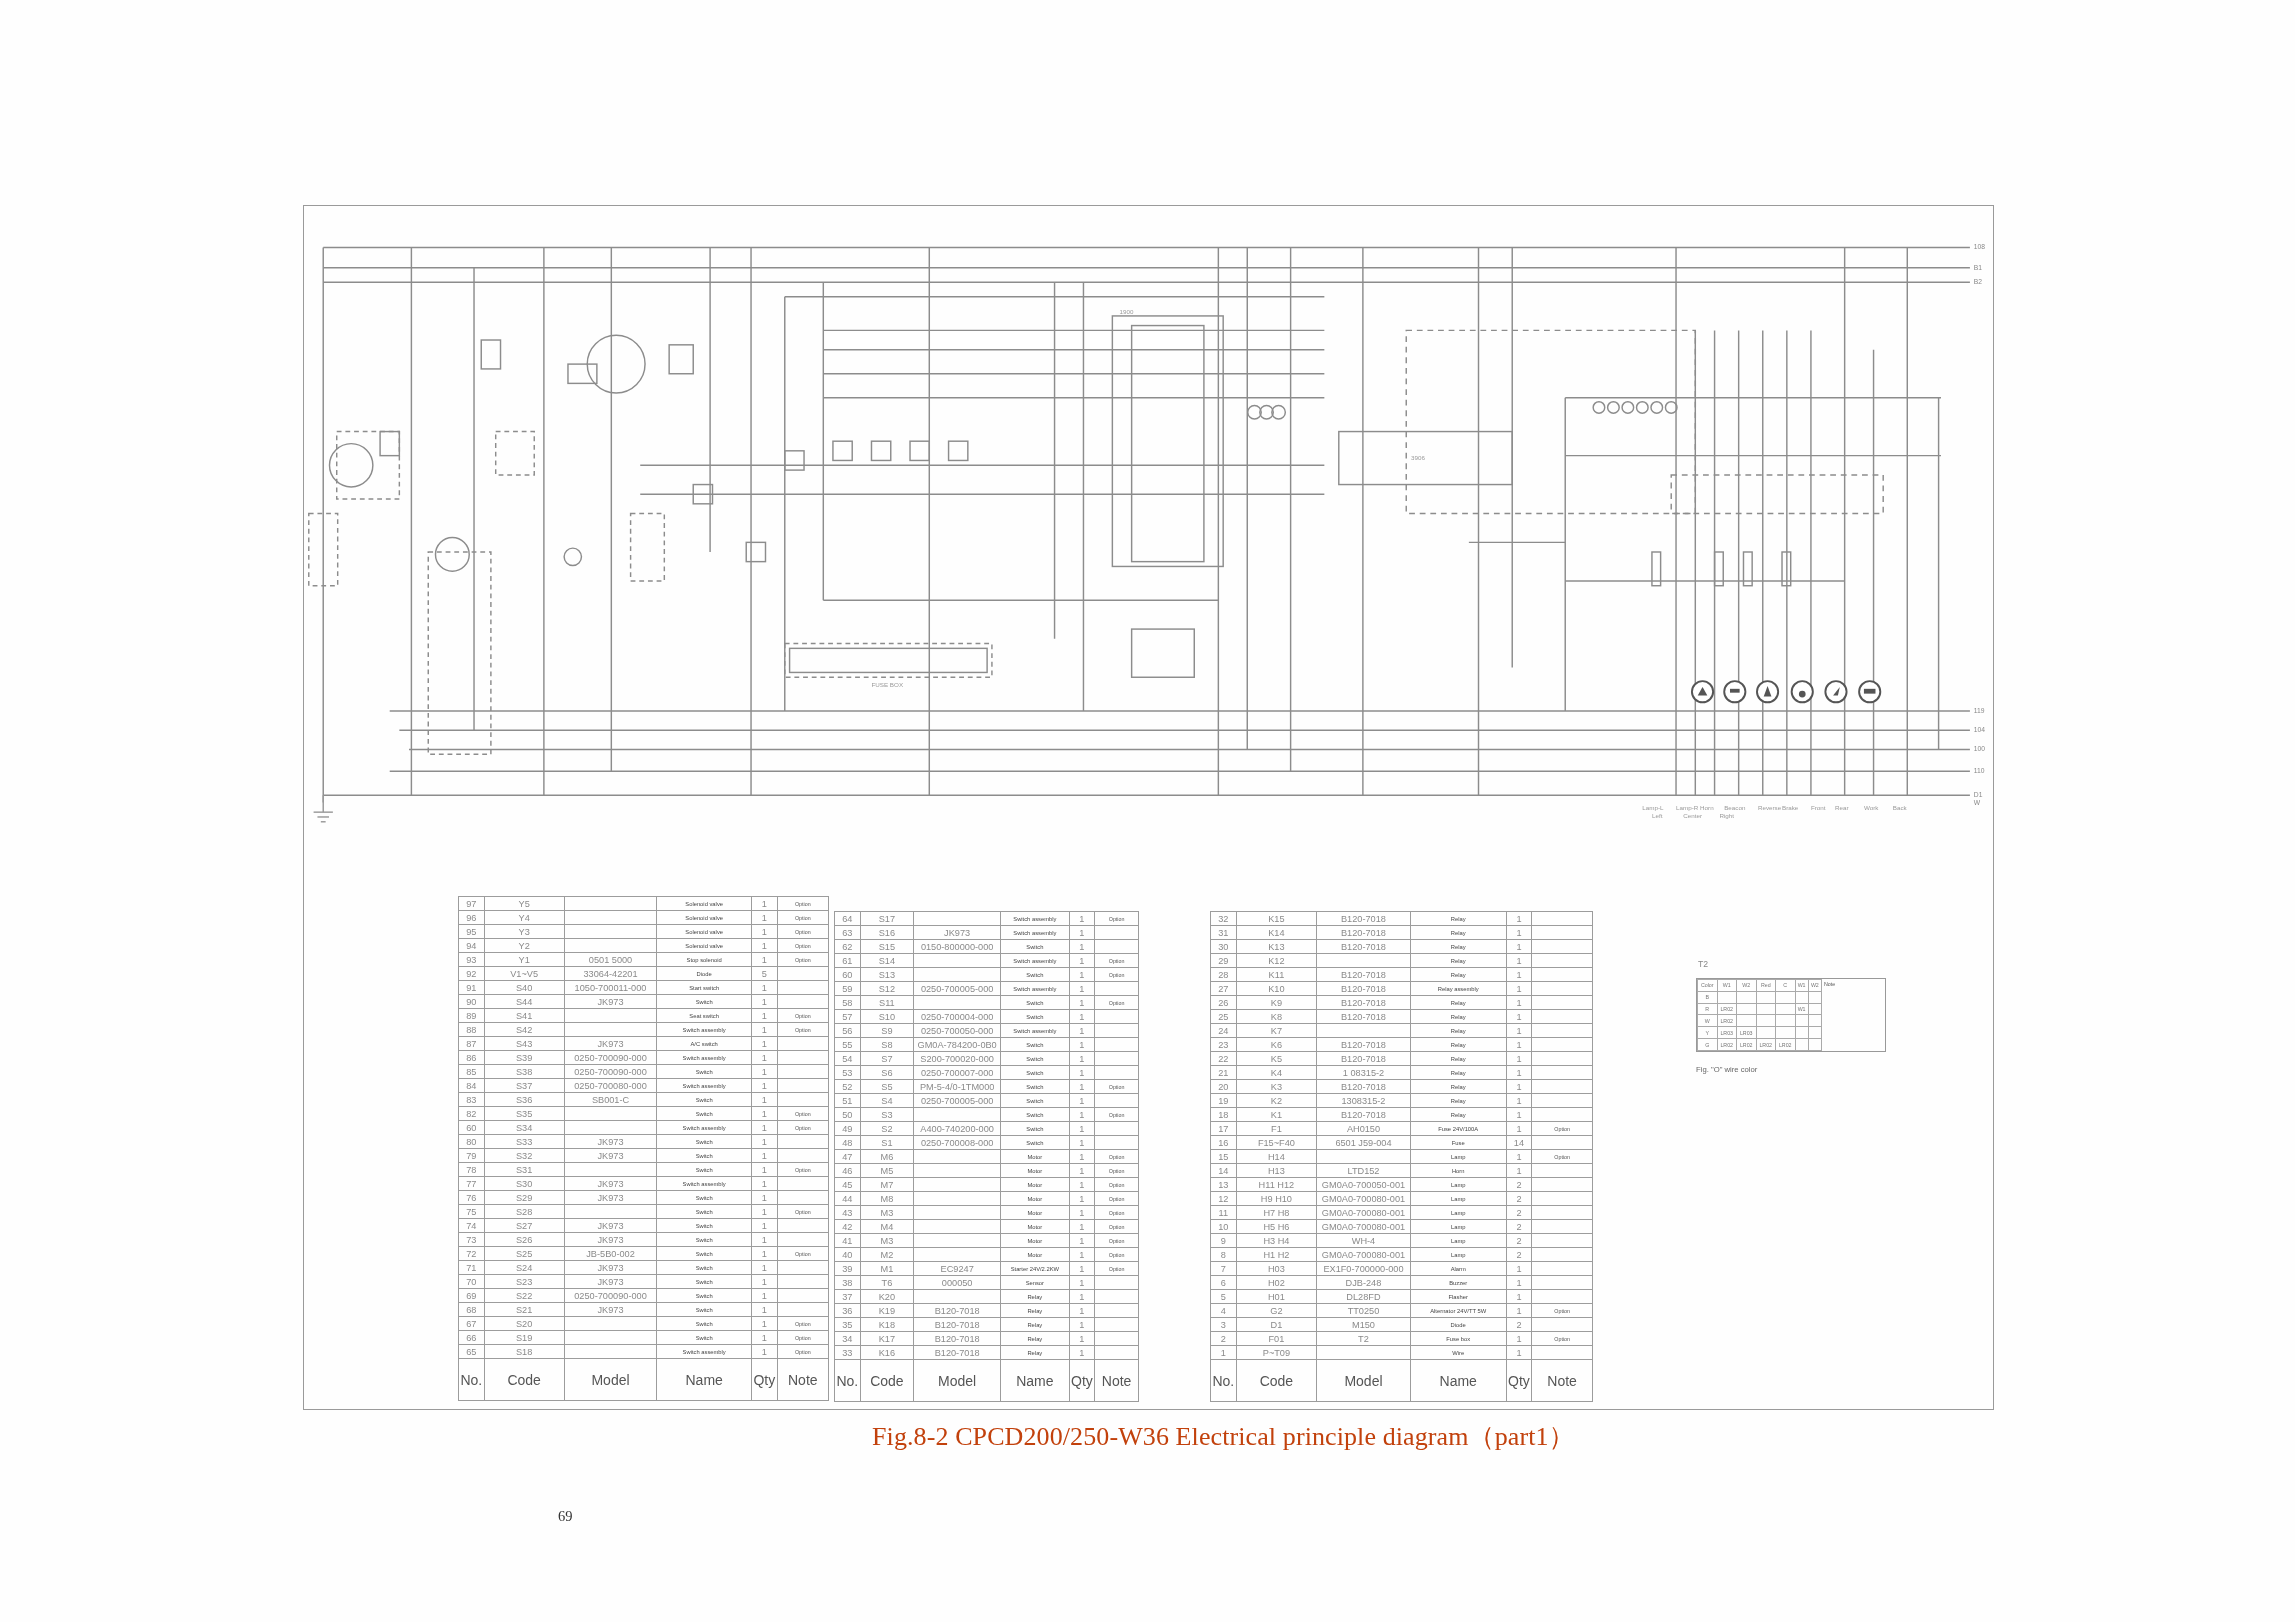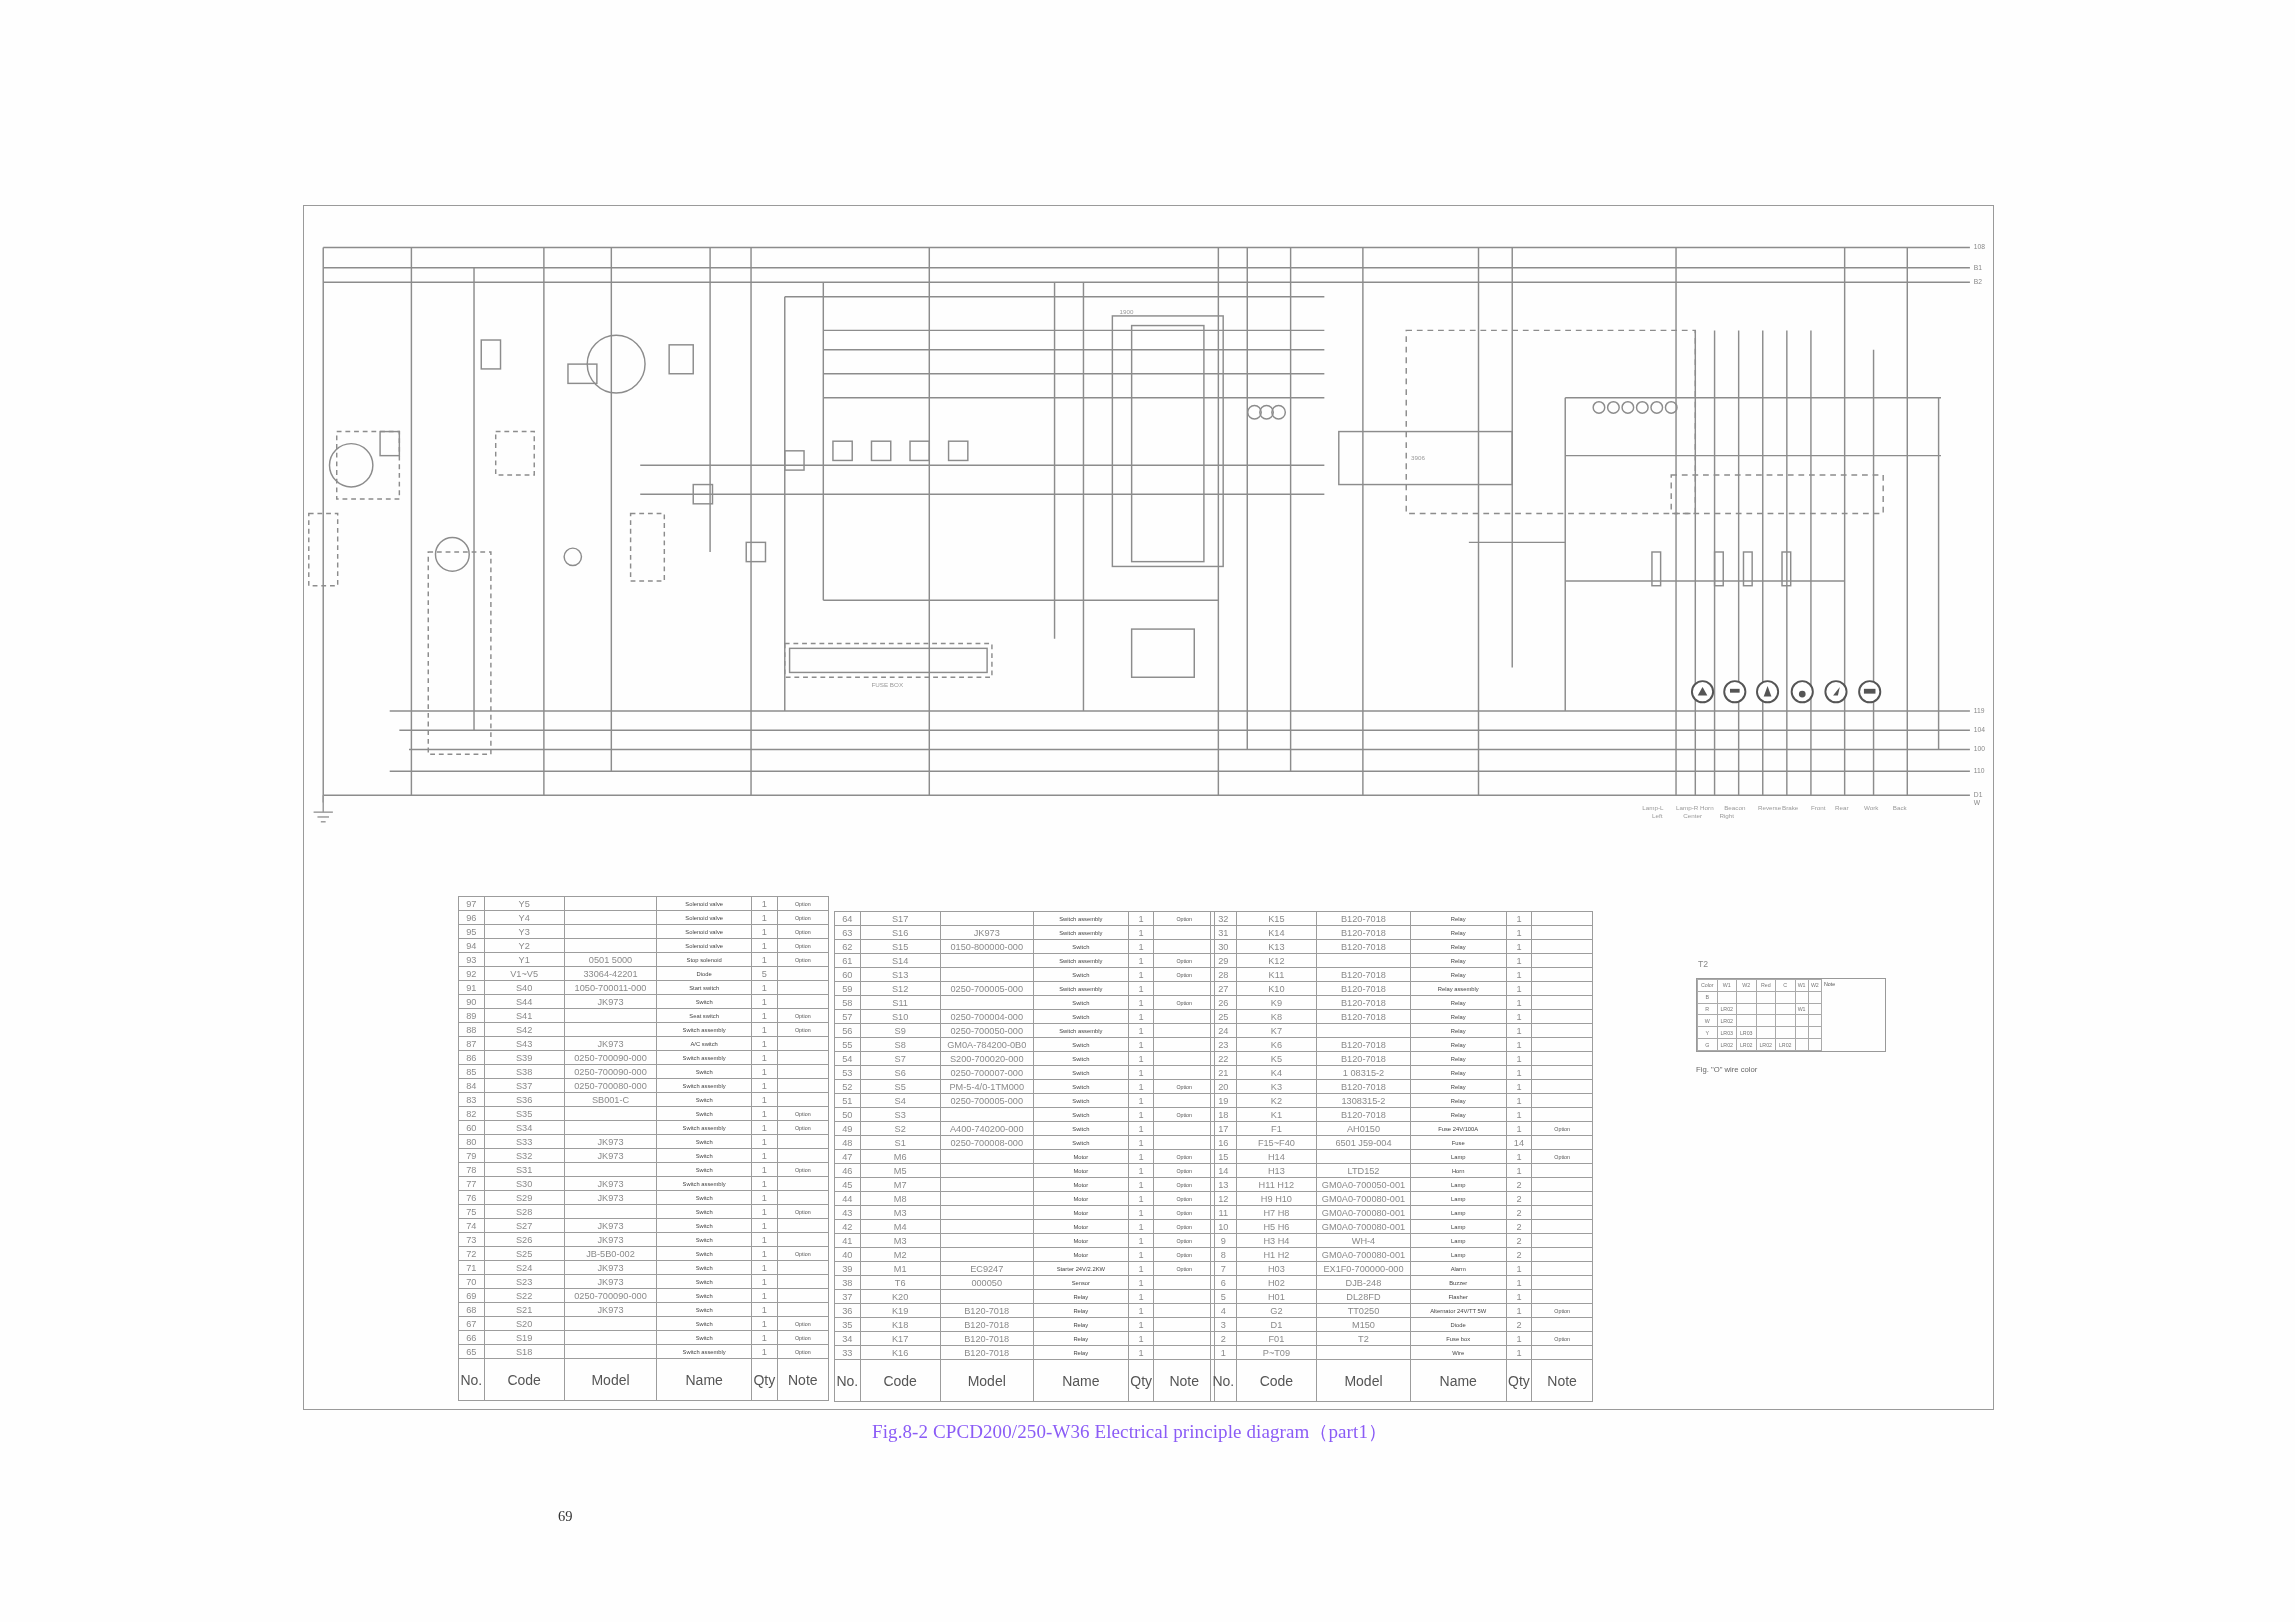--- a/index.html
+++ b/index.html
@@ -4,21 +4,21 @@
 <style>
   html,body{margin:0;padding:0;background:#fefefe;}
   body{width:2295px;height:1623px;position:relative;overflow:hidden;font-family:"Liberation Serif",serif;color:#222;}
   .frame{position:absolute;left:303px;top:205px;width:1691px;height:1205px;border:1.4px solid #9a9a9a;box-sizing:border-box;}
   svg.schem{position:absolute;left:303px;top:205px;width:1691px;height:641px;}
   .tbl{position:absolute;border-collapse:collapse;font-family:"Liberation Sans",sans-serif;font-size:9.2px;color:#8a8a8a;}
   .tbl td{border:1px solid #9c9c9c;height:13px;padding:0 1.4px;text-align:center;white-space:nowrap;overflow:hidden;}
   .tbl td.name{color:#444;font-size:5.8px;}
   .tbl td.note{color:#555;font-size:5.3px;}
   .tbl tr.hdr td{height:41px;color:#555;font-size:14px;}
-  .caption{position:absolute;left:872px;top:1419px;font-size:19px;color:#8b5cf6;font-family:"Liberation Serif",serif;letter-spacing:0.1px;}
+  .caption{position:absolute;left:872px;top:1419px;font-size:26px;color:#c2410c;font-family:"Liberation Serif",serif;letter-spacing:0.1px;}
   .pagenum{position:absolute;left:558px;top:1508px;font-size:14.5px;color:#333;}
   .legend{position:absolute;left:1696px;top:978px;width:188px;height:72px;border:1px solid #999;font-family:"Liberation Sans",sans-serif;font-size:5.3px;color:#777;}
   .legend table{border-collapse:collapse;width:125px;height:100%;float:left;}
   .legend td{border:0.5px solid #aaa;text-align:center;padding:0 0.5px;}
   .legend .right{float:left;width:61px;height:100%;padding:1.9px;box-sizing:border-box;font-size:5.3px;color:#555;}
   .legend-title{position:absolute;left:1698px;top:959px;font-size:8.7px;color:#888;font-family:"Liberation Sans",sans-serif;}
   .legend-note{position:absolute;left:1696px;top:1065px;font-size:7.7px;color:#666;font-family:"Liberation Sans",sans-serif;}
   .lbl{font-family:"Liberation Sans",sans-serif;font-size:13px;fill:#999;}
   .bus-lbl{font-family:"Liberation Sans",sans-serif;font-size:14px;fill:#888;}
 </style>
@@ -461,21 +461,21 @@
       <tr class="hdr">
         <td>No.</td>
         <td>Code</td>
         <td>Model</td>
         <td>Name</td>
         <td>Qty</td>
         <td>Note</td>
       </tr>
     </tbody>
 </table>
-<table class="tbl" id="tbl-mid" style="left:834px;top:911px;width:381px;">
+<table class="tbl" id="tbl-mid" style="left:834px;top:911px;width:305px;">
   <colgroup>
       <col style="width:17px">
       <col style="width:84px">
       <col style="width:94px">
       <col style="width:99px">
       <col style="width:24px">
       <col style="width:63px">
     </colgroup>
   <tbody>
       <tr>

